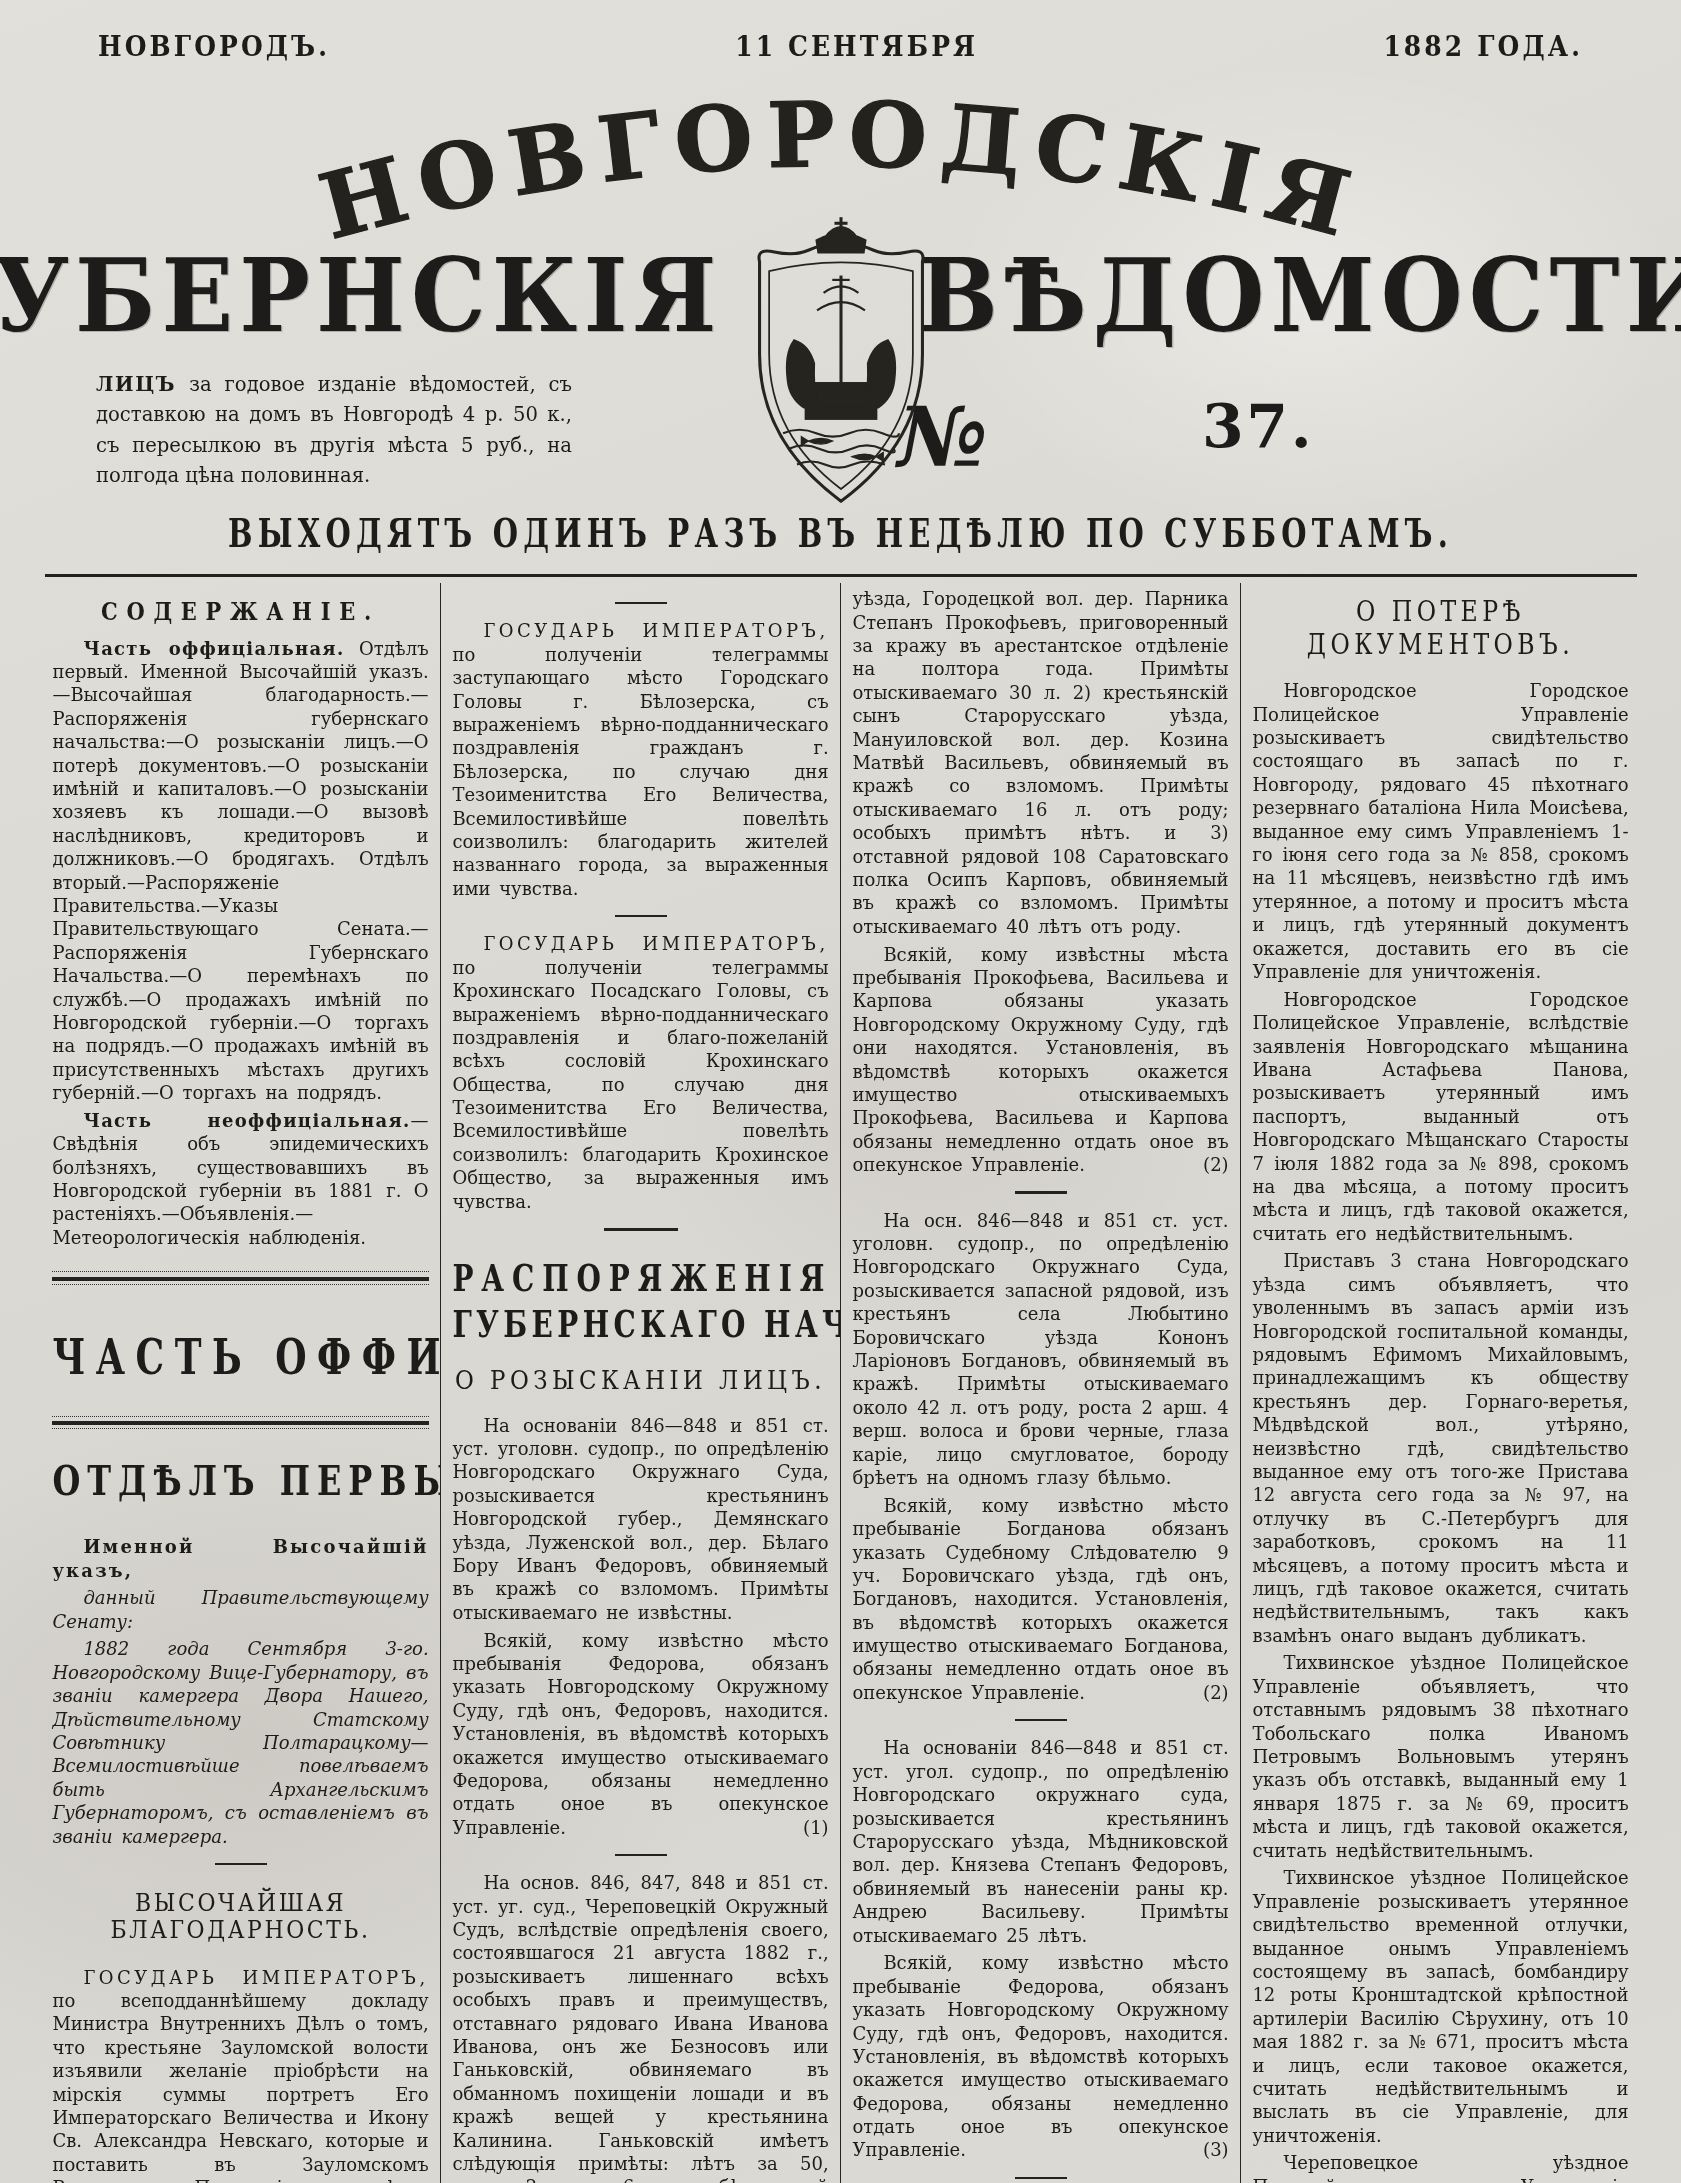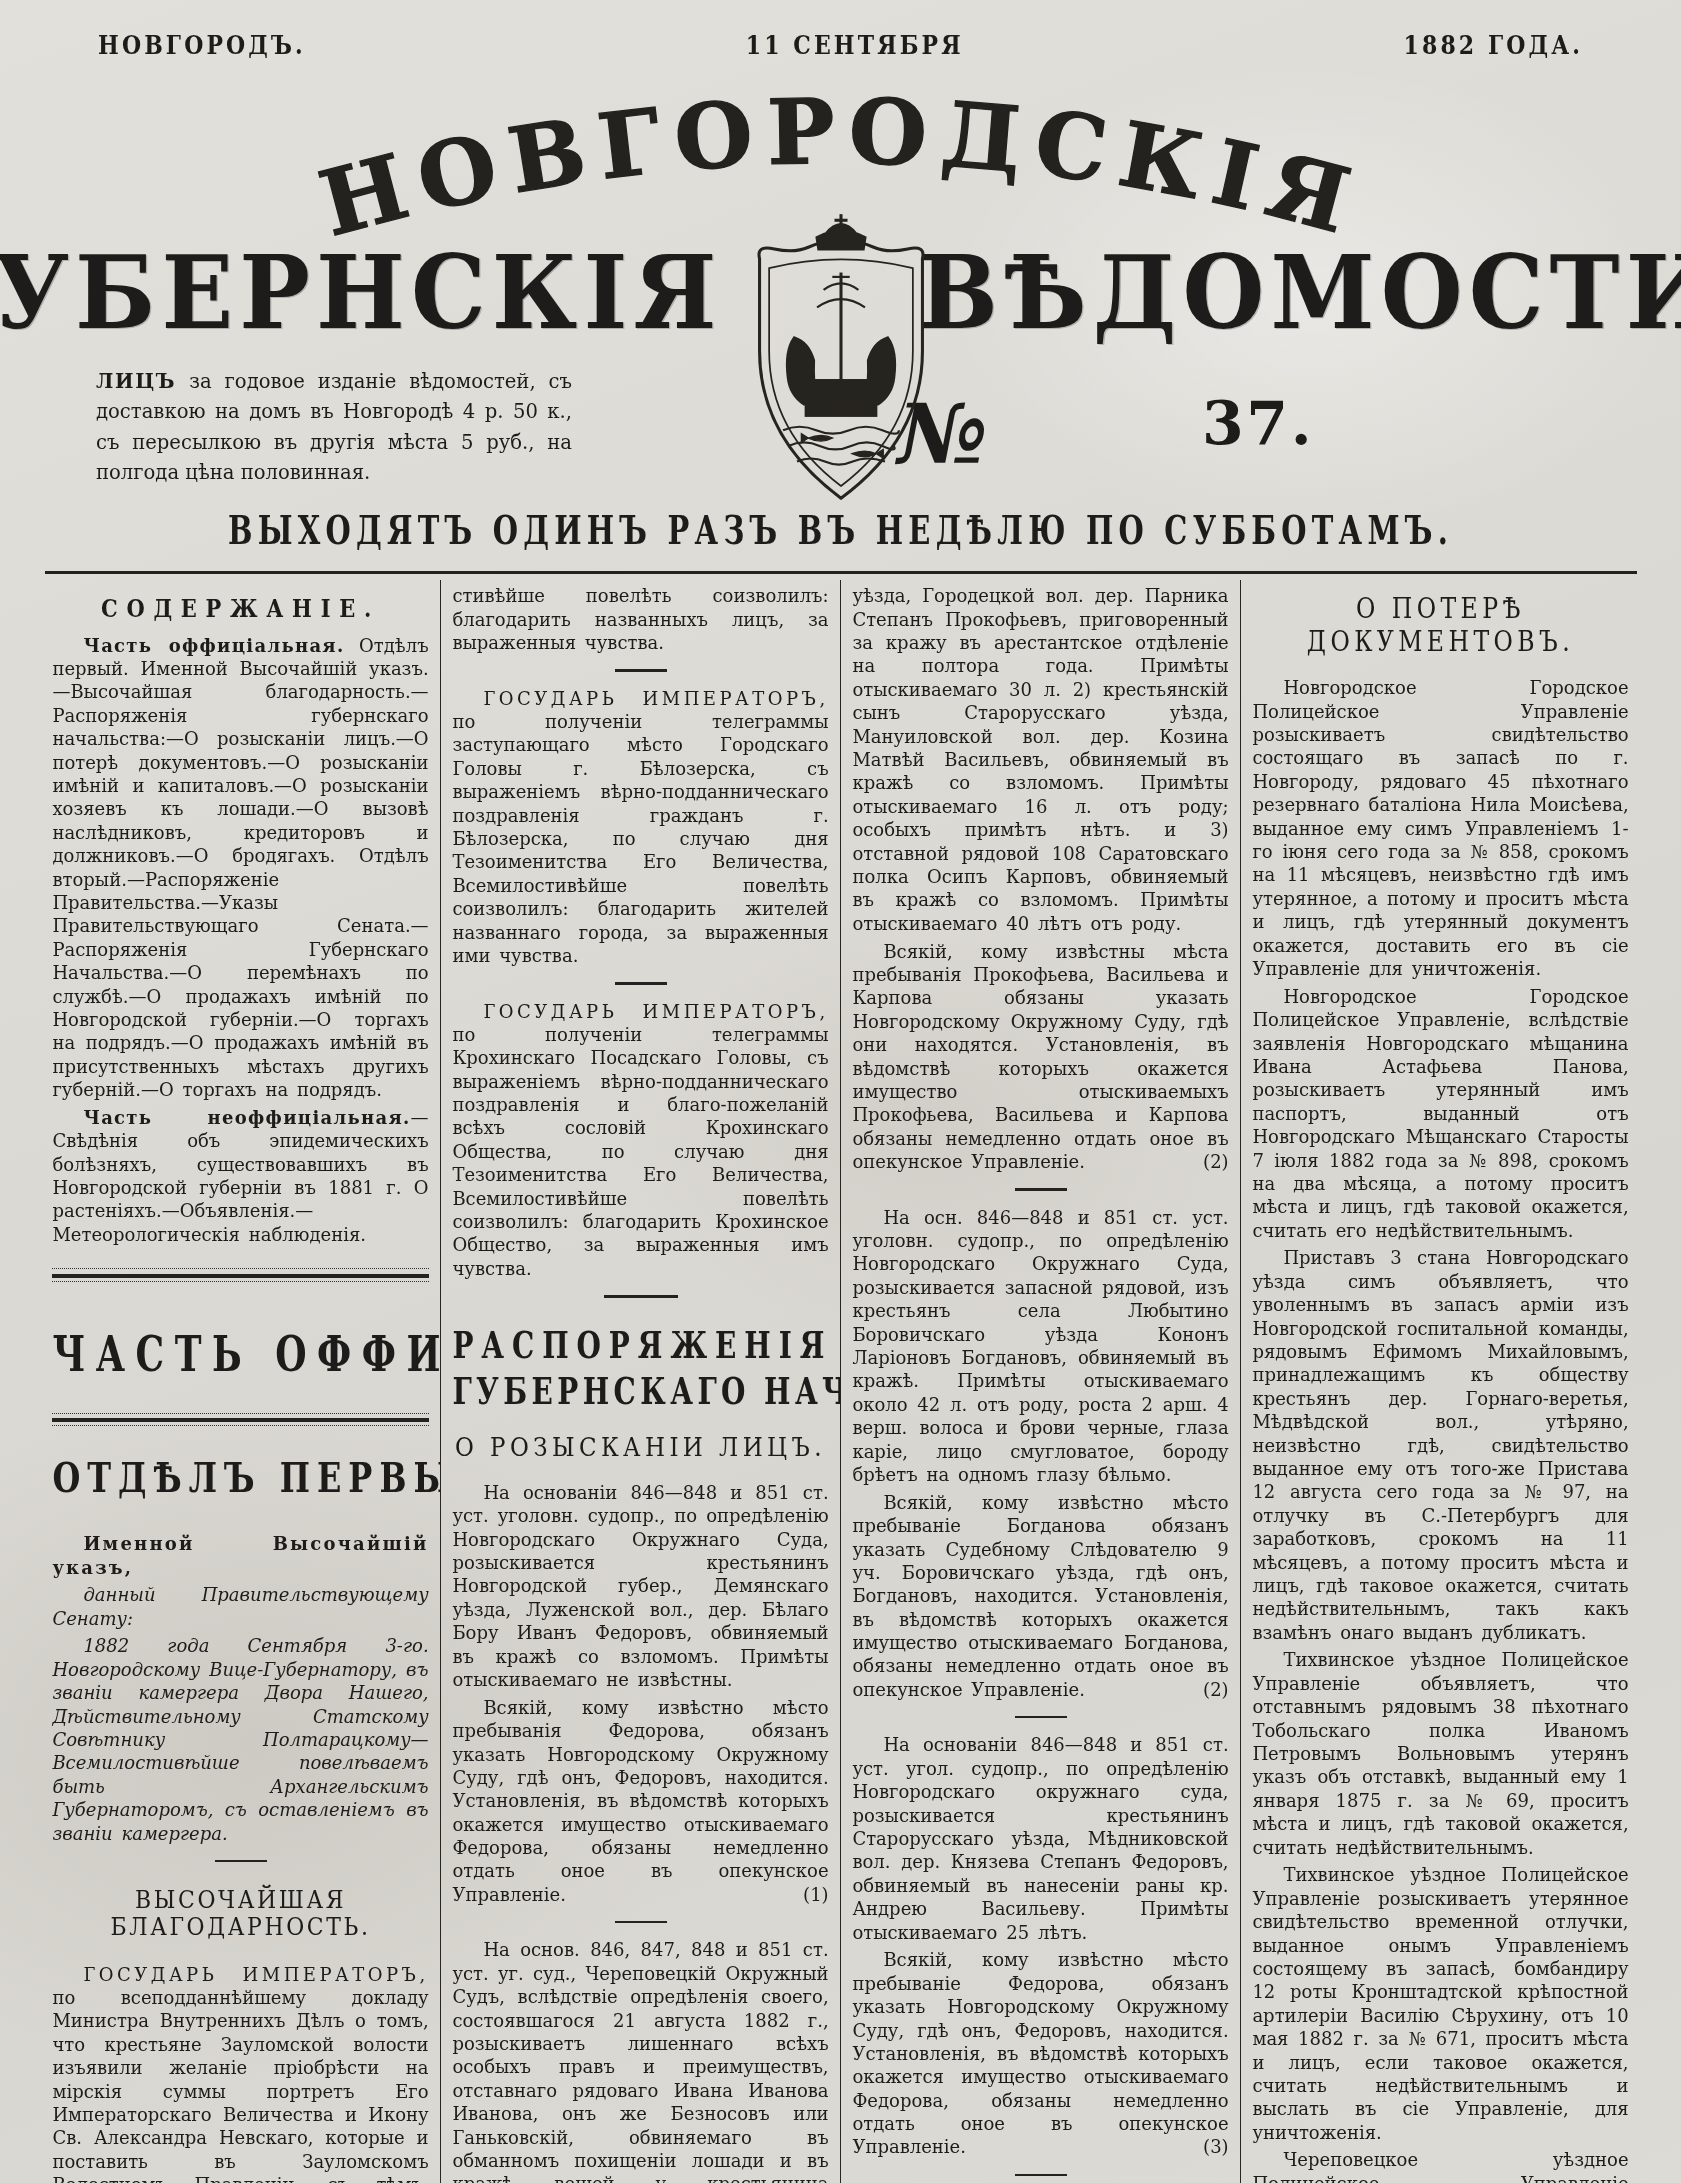--- a/index.html
+++ b/index.html
@@ -13,21 +13,21 @@
       radial-gradient(ellipse 437px 306px at 55% 45%, rgba(130,125,115,.10), rgba(0,0,0,0) 70%),
       linear-gradient(160deg,#e2e0db 0%,#dcdad4 35%,#d8d6d0 60%,#dedcd6 100%);
     color:#1d1c1a;
     font-family:"DejaVu Serif","Liberation Serif",serif;
     overflow:hidden;
   }
   .inner{position:relative;padding:25px 41px 0 41px;}
 
   
   .toprow{display:flex;justify-content:space-between;align-items:baseline;
-    margin:8.7px 57px 0 57px;font-weight:bold;font-size:22px;letter-spacing:3.1px;}
+    margin:8.7px 57px 0 57px;font-weight:bold;font-size:25px;letter-spacing:3.1px;}
   .toprow .t{transform:scaleY(1.15);transform-origin:bottom;}
 
   
   .masthead{position:relative;text-align:center;margin-top:2.6px;}
   .arc-svg{display:block;margin:0 auto;}
   .mast2{position:relative;display:flex;justify-content:center;align-items:flex-start;
     margin-top:-17.5px;font-weight:bold;}
   .mast2 .w{font-size:94px;letter-spacing:6.1px;transform:scaleY(1.08);transform-origin:top;
     text-shadow:1.3px 1.3px 0 rgba(40,38,34,.25);white-space:nowrap;}
   .emblem-gap{width:196px;flex:0 0 196px;}
@@ -180,21 +180,20 @@
         <p class="itlead">1882 года Сентября 3-го. Новгородскому Вице-Губернатору, въ званіи камергера Двора Нашего, Дѣйствительному Статскому Совѣтнику Полтарацкому— Всемилостивѣйше повелѣваемъ быть Архангельскимъ Губернаторомъ, съ оставленіемъ въ званіи камергера.</p>
 
         <div class="sep small"></div>
 
         <div class="h-blag">ВЫСОЧАЙШАЯ БЛАГОДАРНОСТЬ.</div>
         <p><span class="leadcaps">ГОСУДАРЬ ИМПЕРАТОРЪ,</span><span> по всеподданнѣйшему докладу Министра Внутреннихъ Дѣлъ о томъ, что крестьяне Зауломской волости изъявили желаніе пріобрѣсти на мірскія суммы портретъ Его Императорскаго Величества и Икону Св. Александра Невскаго, которые и поставить въ Зауломскомъ Волостномъ Правленіи, съ тѣмъ, чтобы предъ Иконою, ежегодно, 1-го Марта, служить панихиды о въ Бозѣ почившемъ Государѣ Императорѣ, а 30 Августа молебенъ о здравіи Его Величества, Всемилостивѣйше повелѣть соизволилъ: благодарить за сіе крестьянъ Зауломской волости.</span></p>
 
       </div>
 
       <div class="col">
-        <p class="cont">стивѣйше повелѣть соизволилъ: благодарить названныхъ лицъ, за выраженныя чувства.</p>
         <div class="sep small"></div>
 
         <p><span class="leadcaps">ГОСУДАРЬ ИМПЕРАТОРЪ,</span><span> по полученіи телеграммы заступающаго мѣсто Городскаго Головы г. Бѣлозерска, съ выраженіемъ вѣрно-подданническаго поздравленія гражданъ г. Бѣлозерска, по случаю дня Тезоименитства Его Величества, Всемилостивѣйше повелѣть соизволилъ: благодарить жителей названнаго города, за выраженныя ими чувства.</span></p>
         <div class="sep small"></div>
 
         <p><span class="leadcaps">ГОСУДАРЬ ИМПЕРАТОРЪ,</span><span> по полученіи телеграммы Крохинскаго Посадскаго Головы, съ выраженіемъ вѣрно-подданническаго поздравленія и благо-пожеланій всѣхъ сословій Крохинскаго Общества, по случаю дня Тезоименитства Его Величества, Всемилостивѣйше повелѣть соизволилъ: благодарить Крохинское Общество, за выраженныя имъ чувства.</span></p>
         <div class="sep"></div>
 
         <div class="h-rasp">РАСПОРЯЖЕНІЯ</div>
         <div class="h-rasp2">ГУБЕРНСКАГО НАЧАЛЬСТВА.</div>

